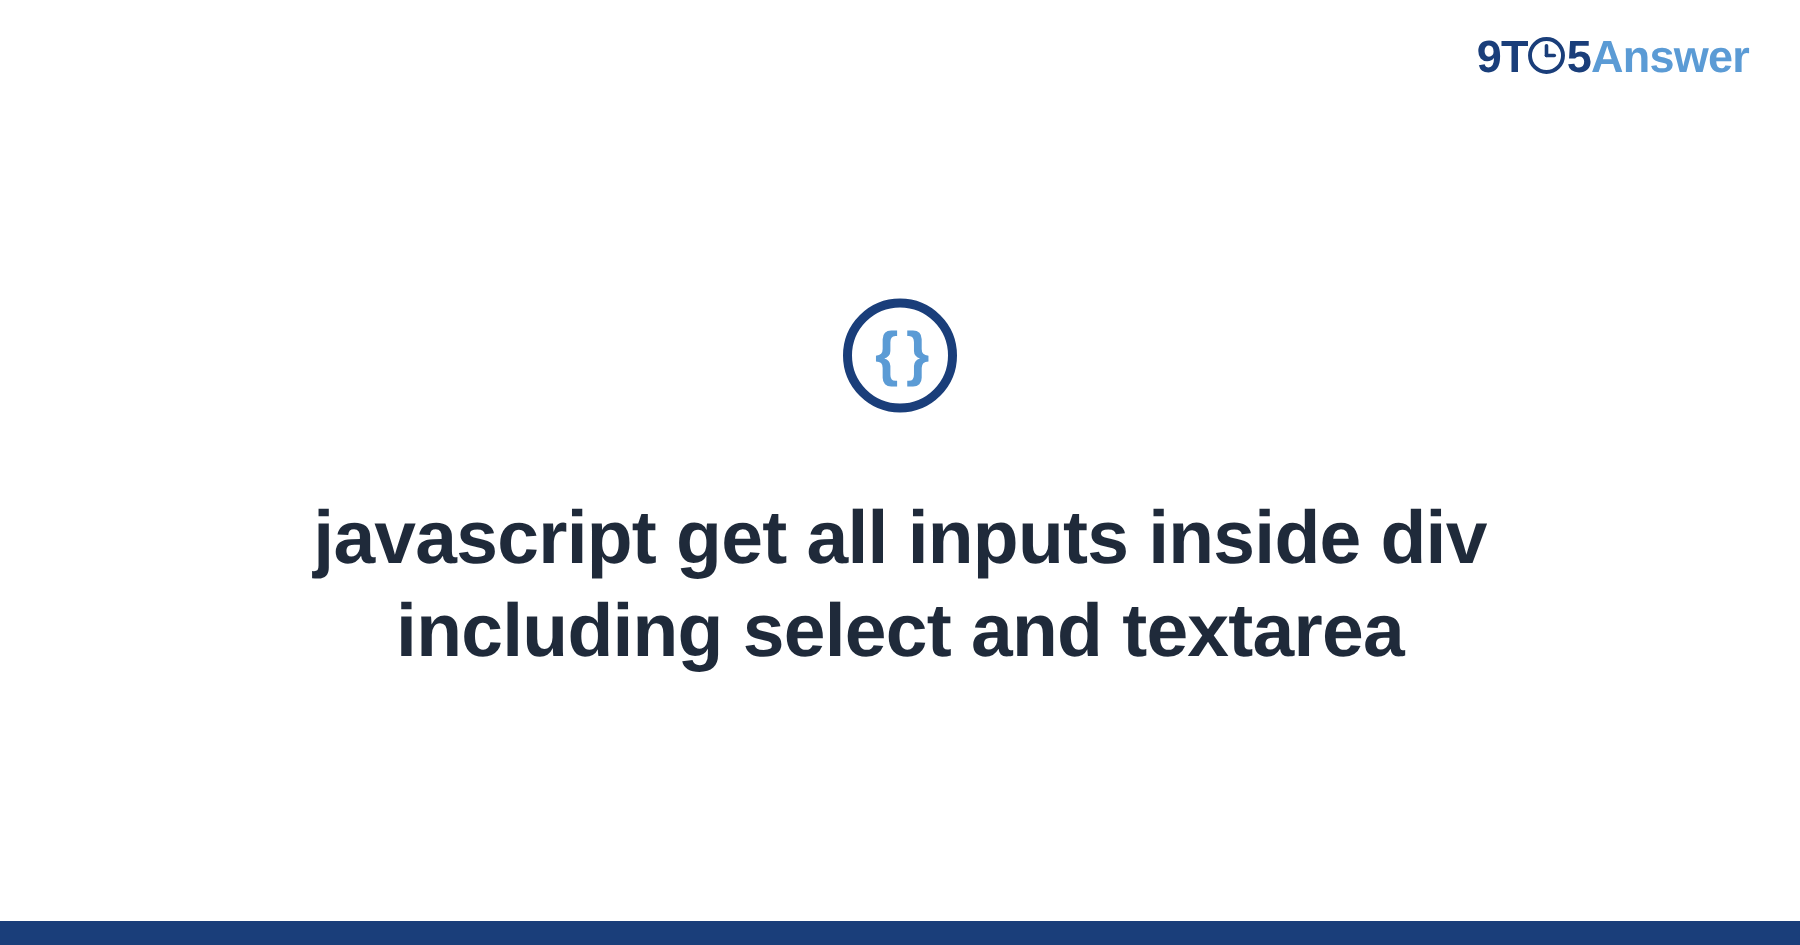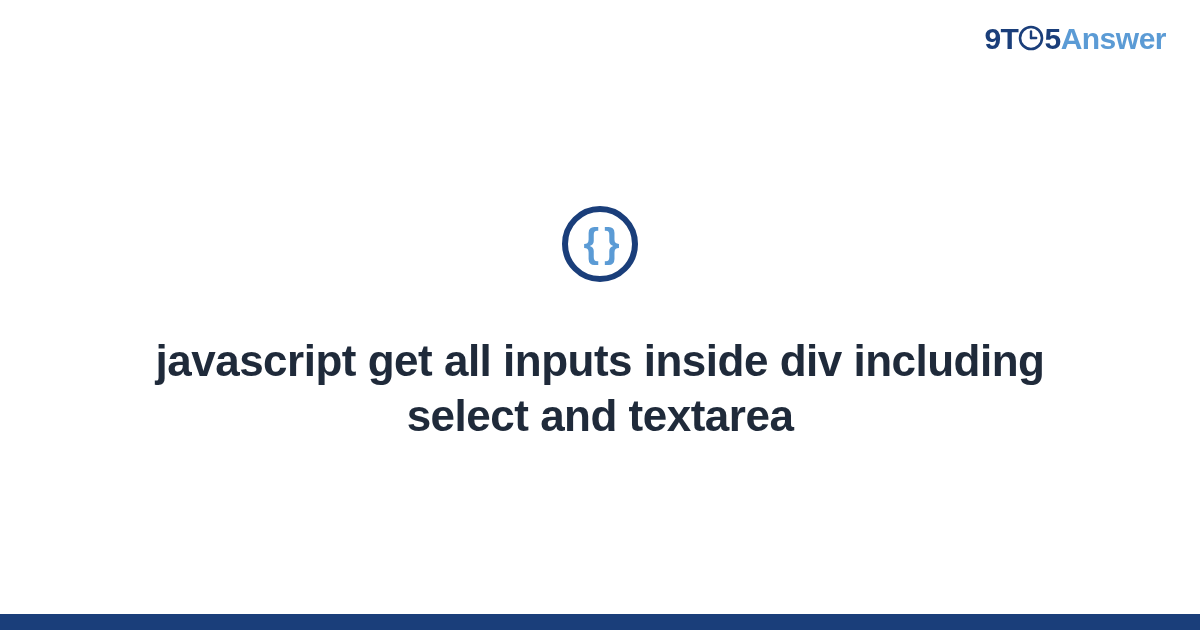--- a/index.html
+++ b/index.html
@@ -72,21 +72,21 @@
     .braces {
       font-size: 40px;
       font-weight: 800;
       color: #5b9bd5;
       font-family: "Segoe UI", Arial, sans-serif;
       letter-spacing: -3px;
       line-height: 1;
       margin-top: -2px;
     }
     .title {
-      font-size: 44px;
+      font-size: 50px;
       font-weight: 700;
       color: #1f2a3a;
       text-align: center;
       line-height: 1.24;
       max-width: 1000px;
       letter-spacing: -0.5px;
     }
     .footer-bar {
       position: absolute;
       bottom: 0;

